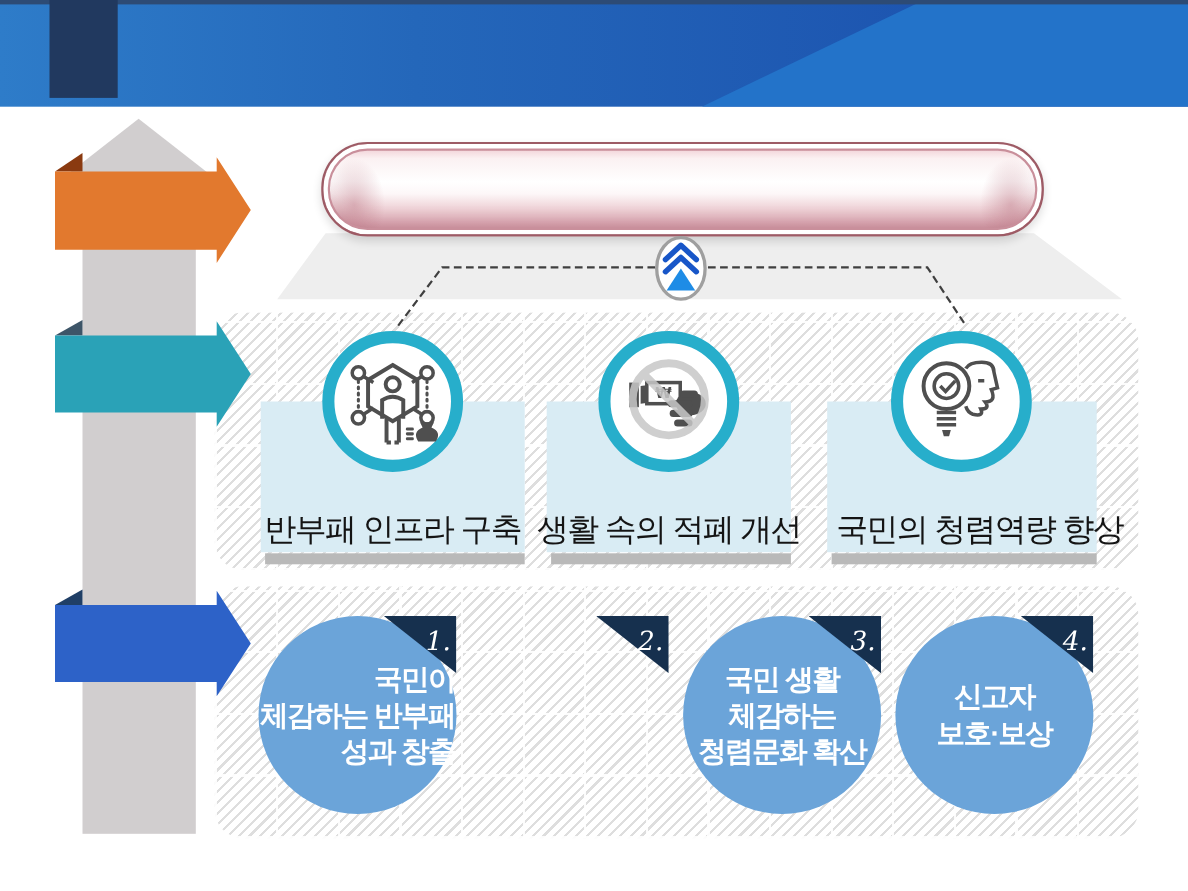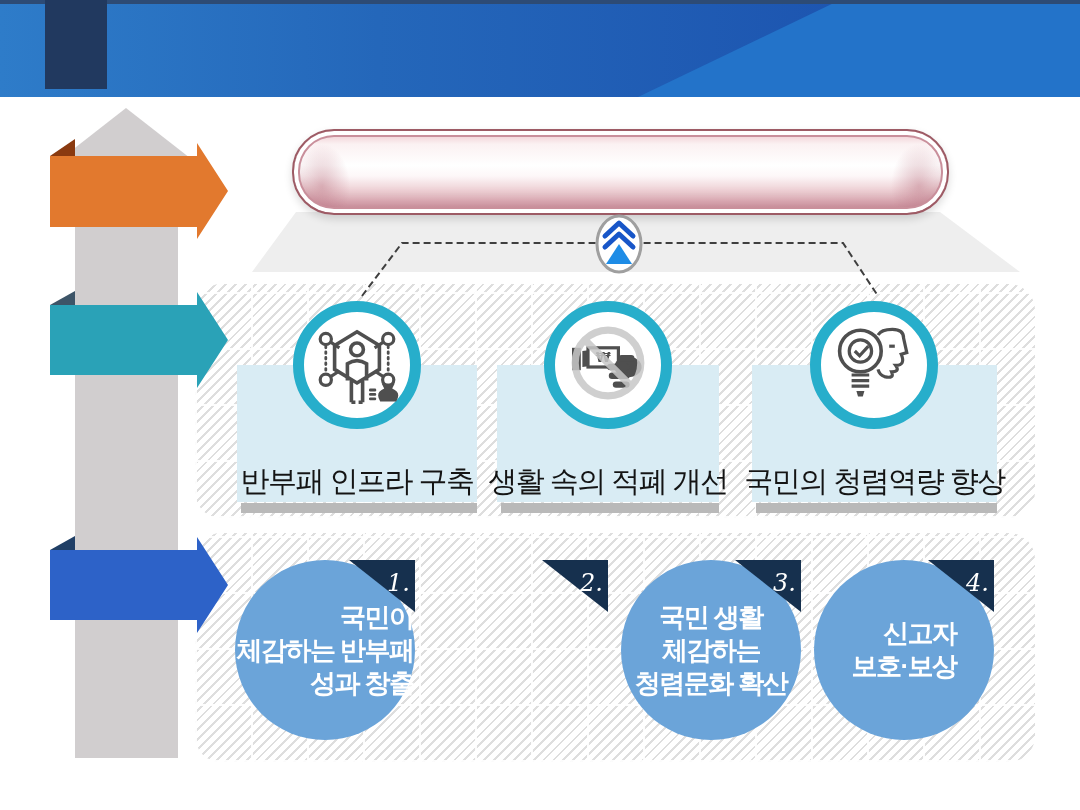--- a/index.html
+++ b/index.html
@@ -91,21 +91,21 @@
 
   <div class="card" style="left:237px;width:240px;"></div>
   <div class="card" style="left:497px;width:222px;"></div>
   <div class="card" style="left:752px;width:245px;"></div>
   <div class="card-shadow" style="left:241px;width:236px;"></div>
   <div class="card-shadow" style="left:501px;width:218px;"></div>
   <div class="card-shadow" style="left:756px;width:241px;"></div>
 
   <div class="card-label" style="left:237px;width:240px;">반부패 인프라 구축</div>
   <div class="card-label" style="left:497px;width:222px;">생활 속의 적폐 개선</div>
-  <div class="card-label" style="left:752px;width:245px;">국민의 청렴역량 향상</div>
+  <div class="card-label" style="left:768px;width:245px;">국민의 청렴역량 향상</div>
 
   <div class="ring" style="left:293px;">
     <span>
       <svg width="88" height="88" viewBox="0 0 110 110" fill="none" stroke="#4f4f4f" stroke-width="4.5">
         <polygon points="55,16 83,33 83,63 55,80 27,63 27,33"></polygon>
         <circle cx="55" cy="38" r="8"></circle>
         <path d="M43,77 V56 Q55,48 67,56 V77"></path>
         <path d="M48,77 V104 M62,77 V104 M48,104 H53 M57,104 H62"></path>
         <circle cx="16" cy="25" r="7" stroke-width="4"></circle>
         <circle cx="94" cy="25" r="7" stroke-width="4"></circle>
@@ -162,21 +162,21 @@
   <div class="task" style="left:235px;text-align:right;">
     <div class="task-text">국민이
 체감하는 반부패
 성과 창출</div>
   </div>
   <div class="task" style="left:621px;">
     <div class="task-text">국민 생활
 체감하는
 청렴문화 확산</div>
   </div>
-  <div class="task" style="left:814px;text-align:right;">
+  <div class="task" style="left:814px;">
     <div class="task-text">신고자
 보호·보상</div>
   </div>
 
   <div class="corner" style="left:349px;"></div>
   <div class="corner" style="left:542px;"></div>
   <div class="corner" style="left:735px;"></div>
   <div class="corner" style="left:928px;"></div>
   <div class="corner-num" style="left:358px;">1.</div>
   <div class="corner-num" style="left:551px;">2.</div>

